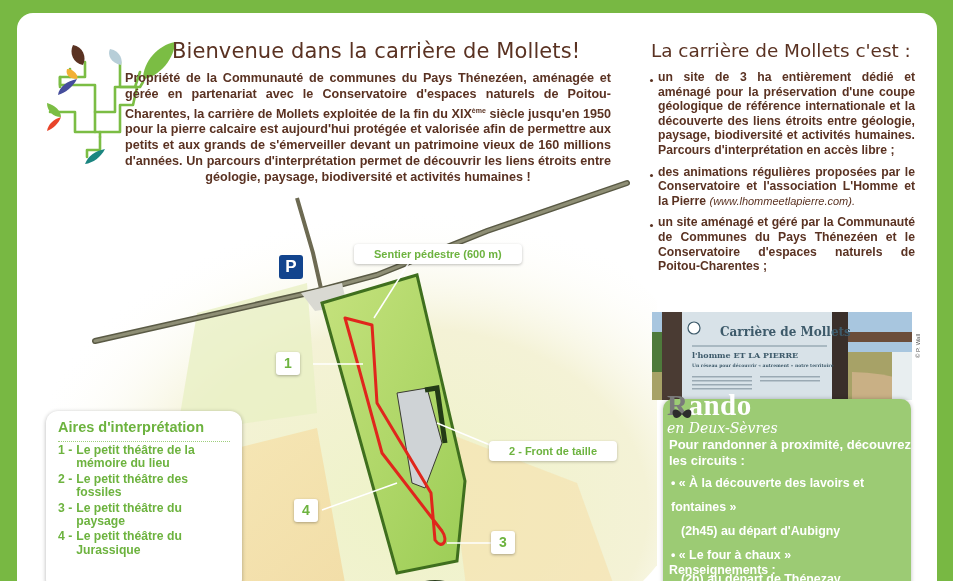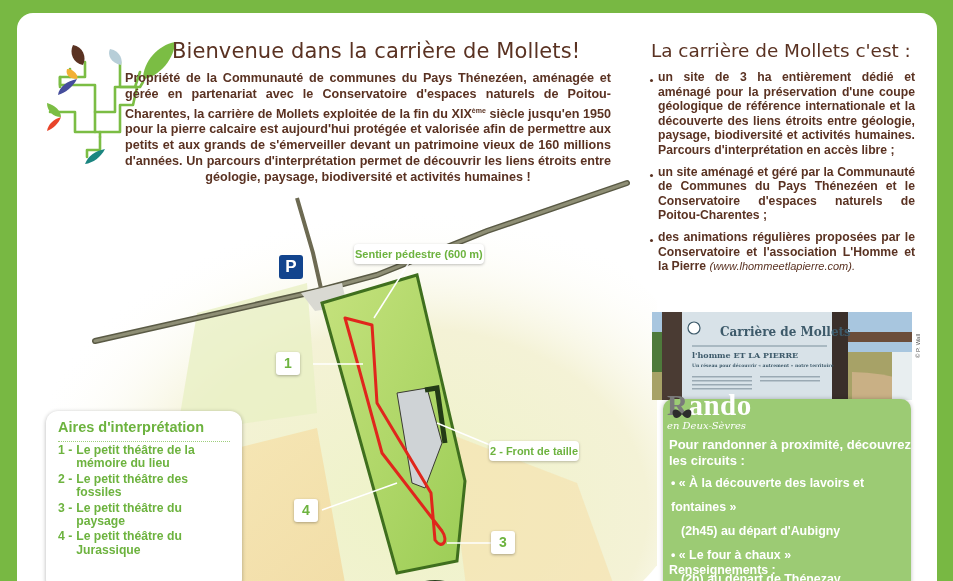--- a/index.html
+++ b/index.html
@@ -31,21 +31,21 @@
     font-size: 12.6px; line-height: 15.8px; color: #5a3222; text-align: justify;
     text-align-last: center; font-weight: bold;
   }
   .intro sup { font-size: 7px; vertical-align: 5px; }
 
   
   .callout {
     position: absolute; background: #ffffff; border-radius: 4px;
     color: #6db33f; font-weight: bold; font-size: 11px;
     box-shadow: 0 1px 3px rgba(0,0,0,0.25);
-    padding: 4px 1px; white-space: nowrap;
+    padding: 4px 20px; white-space: nowrap;
   }
   .num {
     position: absolute; width: 24px; height: 23px; background: #fff; border-radius: 3px;
     color: #6db33f; font-weight: bold; font-size: 14px; text-align: center; line-height: 23px;
     box-shadow: 0 1px 3px rgba(0,0,0,0.3);
   }
   .parking {
     position: absolute; left: 262px; top: 242px; width: 24px; height: 24px;
     background: #12448d; border-radius: 3px; color: #fff; font-weight: bold;
     font-size: 17px; text-align: center; line-height: 24px;
@@ -101,21 +101,21 @@
     background: #9ccb74; border-radius: 10px; box-shadow: 0 0 4px rgba(0,0,0,0.25);
     color: #fff;
   }
   .rando .logo-r {
     position: absolute; left: 4px; top: -10px; font-size: 29px; font-weight: bold;
     color: #ffffff; letter-spacing: 0.5px; font-family: Liberation Serif, serif;
   }
   .rando .logo-r .R { color: #7a7a7a; }
   .rando .sub {
     position: absolute; left: 4px; top: 21px; font-family: "DejaVu Serif", serif;
-    font-style: italic; font-size: 10px; color: #fff;
+    font-style: italic; font-size: 14px; color: #fff;
   }
   .rando .intro-r {
     position: absolute; left: 6px; top: 38px; font-size: 13px; font-weight: bold;
     line-height: 16px;
   }
   .rando ul { position: absolute; left: 8px; top: 72px; list-style: none; }
   .rando ul li { font-size: 12.4px; font-weight: bold; line-height: 24px; }
   .rando ul li .indent { display: block; padding-left: 10px; }
   .rando .info {
     position: absolute; left: 6px; top: 164px; font-size: 12.4px; font-weight: bold;
@@ -223,22 +223,22 @@
           <span class="n">4 -</span>
           <span class="t">Le petit théâtre du Jurassique</span>
         </li>
     </ol>
   </div>
 
   <div class="right">
     <h2>La carrière de Mollets c'est :</h2>
     <ul class="bullets">
       <li>un site de 3 ha entièrement dédié et aménagé pour la préservation d'une coupe géologique de référence internationale et la découverte des liens étroits entre géologie, paysage, biodiversité et activités humaines. Parcours d'interprétation en accès libre ;</li>
+      <li><span>des animations régulières proposées par le Conservatoire et l'association L'Homme et la Pierre</span> <em>(www.lhommeetlapierre.com).</em></li>
       <li>un site aménagé et géré par la Communauté de Communes du Pays Thénezéen et le Conservatoire d'espaces naturels de Poitou-Charentes ;</li>
-      <li><span>des animations régulières proposées par le Conservatoire et l'association L'Homme et la Pierre</span> <em>(www.lhommeetlapierre.com).</em></li>
     </ul>
 
     <div class="photo">
       <svg width="260" height="88" viewBox="0 0 260 88">
         <rect x="0" y="0" width="260" height="88" fill="#a8c6df"></rect>
         <rect x="0" y="40" width="260" height="48" fill="#a7a267"></rect>
         <rect x="0" y="20" width="10" height="40" fill="#4e7a3b"></rect>
         <rect x="10" y="0" width="20" height="88" fill="#4a3b33"></rect>
         <rect x="30" y="0" width="150" height="88" fill="#d8e2e8"></rect>
         <rect x="180" y="0" width="16" height="88" fill="#3a2f2a"></rect>

